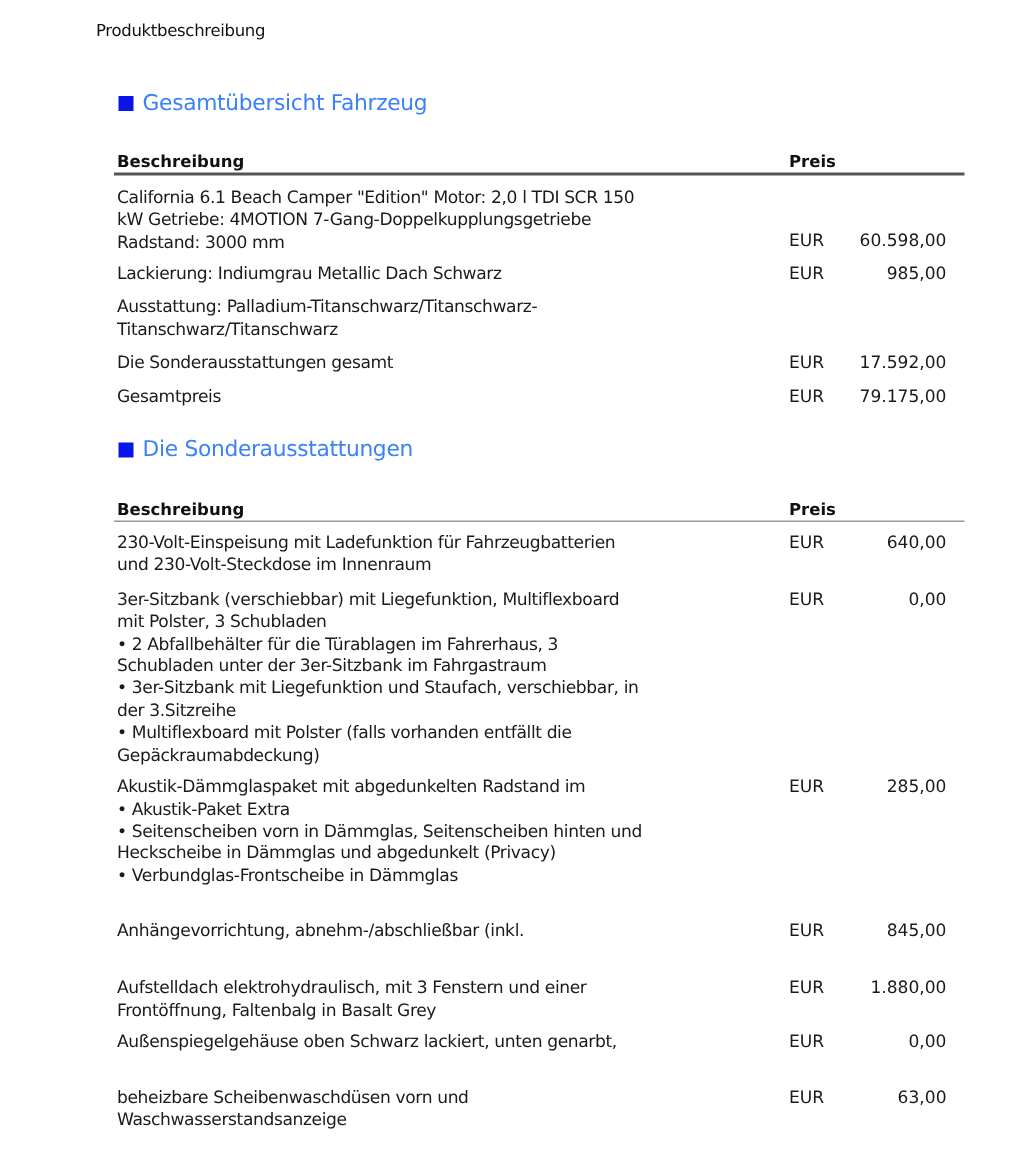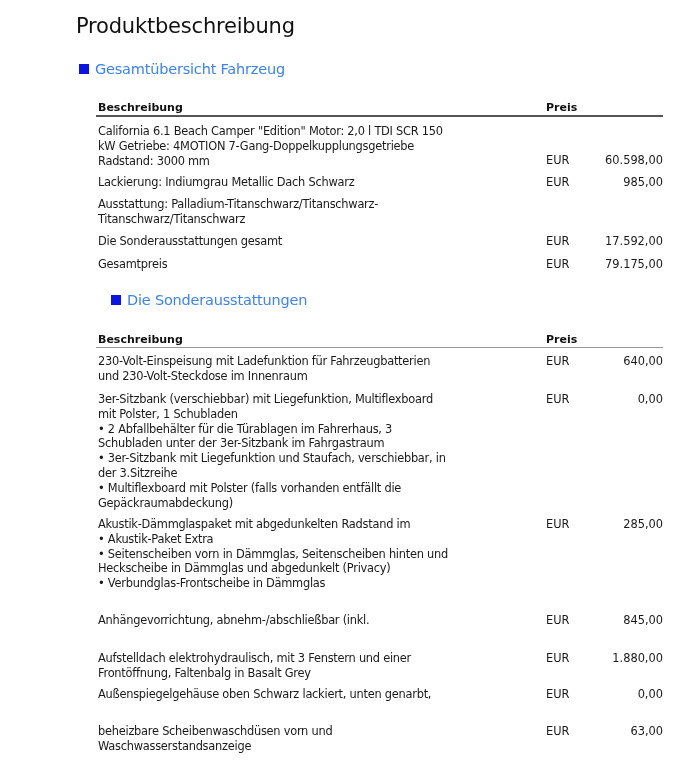--- a/index.html
+++ b/index.html
@@ -3,44 +3,44 @@
   <meta charset="utf-8">
   <style>
     html, body { margin: 0; padding: 0; background: #ffffff; }
     body {
       width: 690px; height: 768px; overflow: hidden; position: relative;
       font-family: "DejaVu Sans", "Liberation Sans", sans-serif;
       color: #1a1a1a;
     }
     .page { position: absolute; left: 0; top: 0; width: 690px; height: 768px; }
     .title {
-      position: absolute; left: 76px; top: 14px;
-      font-size: 21px; color: #111; letter-spacing: -0.2px;
+      position: absolute; left: 64px; top: 14px;
+      font-size: 11px; color: #111; letter-spacing: -0.2px;
     }
     .section-title {
       position: absolute; left: 79px;
       font-size: 14.5px; color: #3b82f6; display: flex; align-items: center;
       letter-spacing: -0.2px;
     }
     .section-title .sq {
       display: inline-block; width: 10px; height: 10px; background: #0a14e6; margin-right: 6px;
     }
-    .table { position: absolute; left: 76px; width: 567px; margin-left: 20px; }
+    .table { position: absolute; left: 76px; width: 567px; }
     .thead {
       position: relative; height: 16px;
       font-size: 11px; font-weight: bold; color: #111;
     }
     .thead .c-desc { position: absolute; left: 2px; top: 1px; }
     .thead .c-price { position: absolute; left: 450px; top: 1px; }
     .thead .rule { position: absolute; left: 0; right: 0; top: 15px; height: 2px; background: #555; }
     .thead.light .rule { height: 1px; background: #999; }
     .row { position: absolute; left: 0; width: 567px; font-size: 11.4px; line-height: 14.8px; color: #1a1a1a; }
     .row .desc { position: absolute; left: 2px; top: 0; width: 360px; letter-spacing: -0.25px; }
     .row .cur { position: absolute; left: 450px; top: 0; }
-    .row .amt { position: absolute; right: 0; top: 0; text-align: left; }
+    .row .amt { position: absolute; right: 12px; top: 0; text-align: left; }
     .desc .line { display: block; white-space: nowrap; }
   </style>
 </head>
 <body>
 
 <div class="page">
   <div class="title">Produktbeschreibung</div>
 
   <div class="section-title" style="top:61px;">
     <span class="sq"></span>
@@ -88,21 +88,21 @@
 
     <div class="row" style="top:157px;">
       <div class="desc">
         <span class="line">Gesamtpreis</span>
       </div>
       <span class="cur">EUR</span>
       <span class="amt">79.175,00</span>
     </div>
   </div>
 
-  <div class="section-title" style="top:292px;margin-left:32px;">
+  <div class="section-title" style="top:292px;">
     <span class="sq"></span>
     <span>Die Sonderausstattungen</span>
   </div>
   <div class="table" style="top:332px;">
     <div class="thead light">
       <span class="c-desc">Beschreibung</span>
       <span class="c-price">Preis</span>
       <div class="rule"></div>
     </div>
 
@@ -111,21 +111,21 @@
         <span class="line">230-Volt-Einspeisung mit Ladefunktion für Fahrzeugbatterien</span>
         <span class="line">und 230-Volt-Steckdose im Innenraum</span>
       </div>
       <span class="cur">EUR</span>
       <span class="amt">640,00</span>
     </div>
 
     <div class="row" style="top:60px;">
       <div class="desc">
         <span class="line">3er-Sitzbank (verschiebbar) mit Liegefunktion, Multiflexboard</span>
-        <span class="line">mit Polster, 1 Schubladen</span>
+        <span class="line">mit Polster, 3 Schubladen</span>
         <span class="line"> • 2 Abfallbehälter für die Türablagen im Fahrerhaus, 3</span>
         <span class="line">Schubladen unter der 3er-Sitzbank im Fahrgastraum</span>
         <span class="line"> • 3er-Sitzbank mit Liegefunktion und Staufach, verschiebbar, in</span>
         <span class="line">der 3.Sitzreihe</span>
         <span class="line"> • Multiflexboard mit Polster (falls vorhanden entfällt die</span>
         <span class="line">Gepäckraumabdeckung)</span>
       </div>
       <span class="cur">EUR</span>
       <span class="amt">0,00</span>
     </div>

